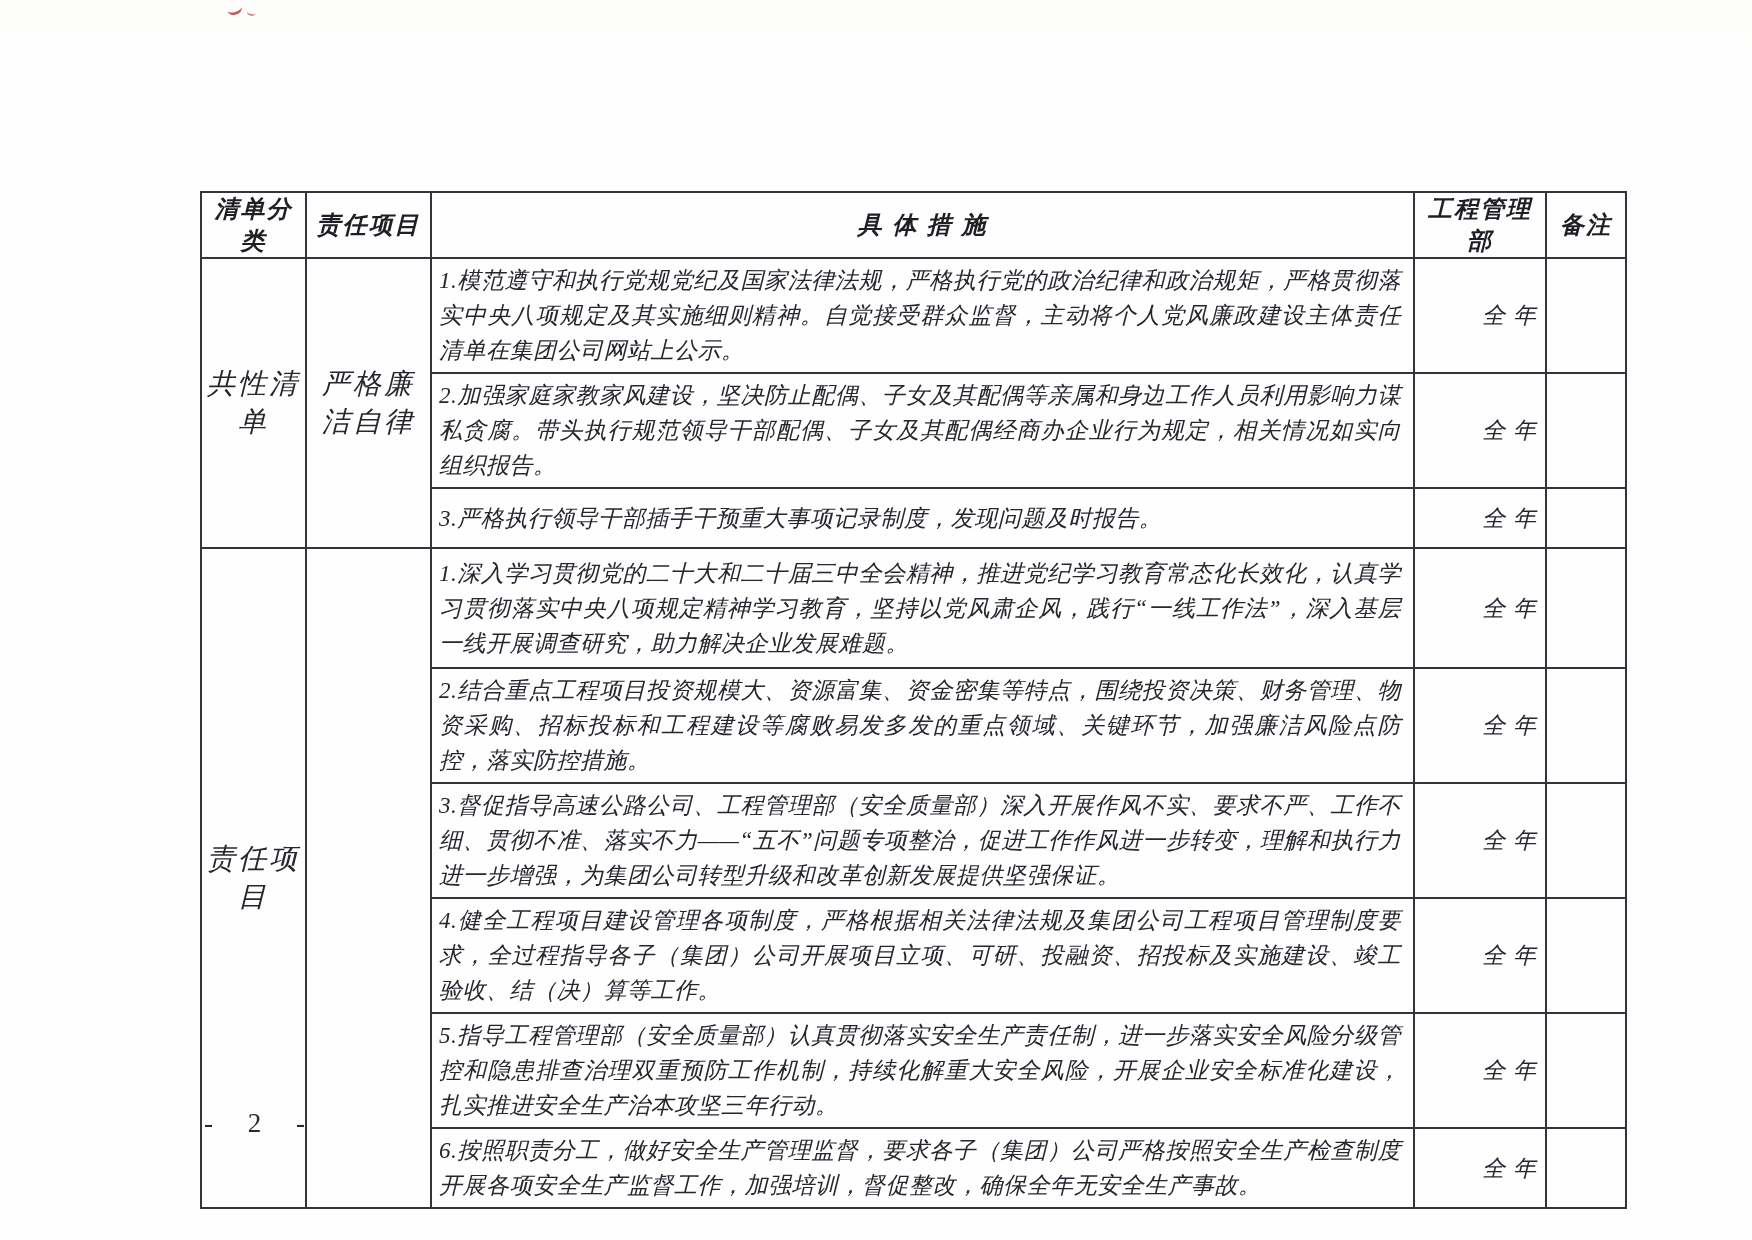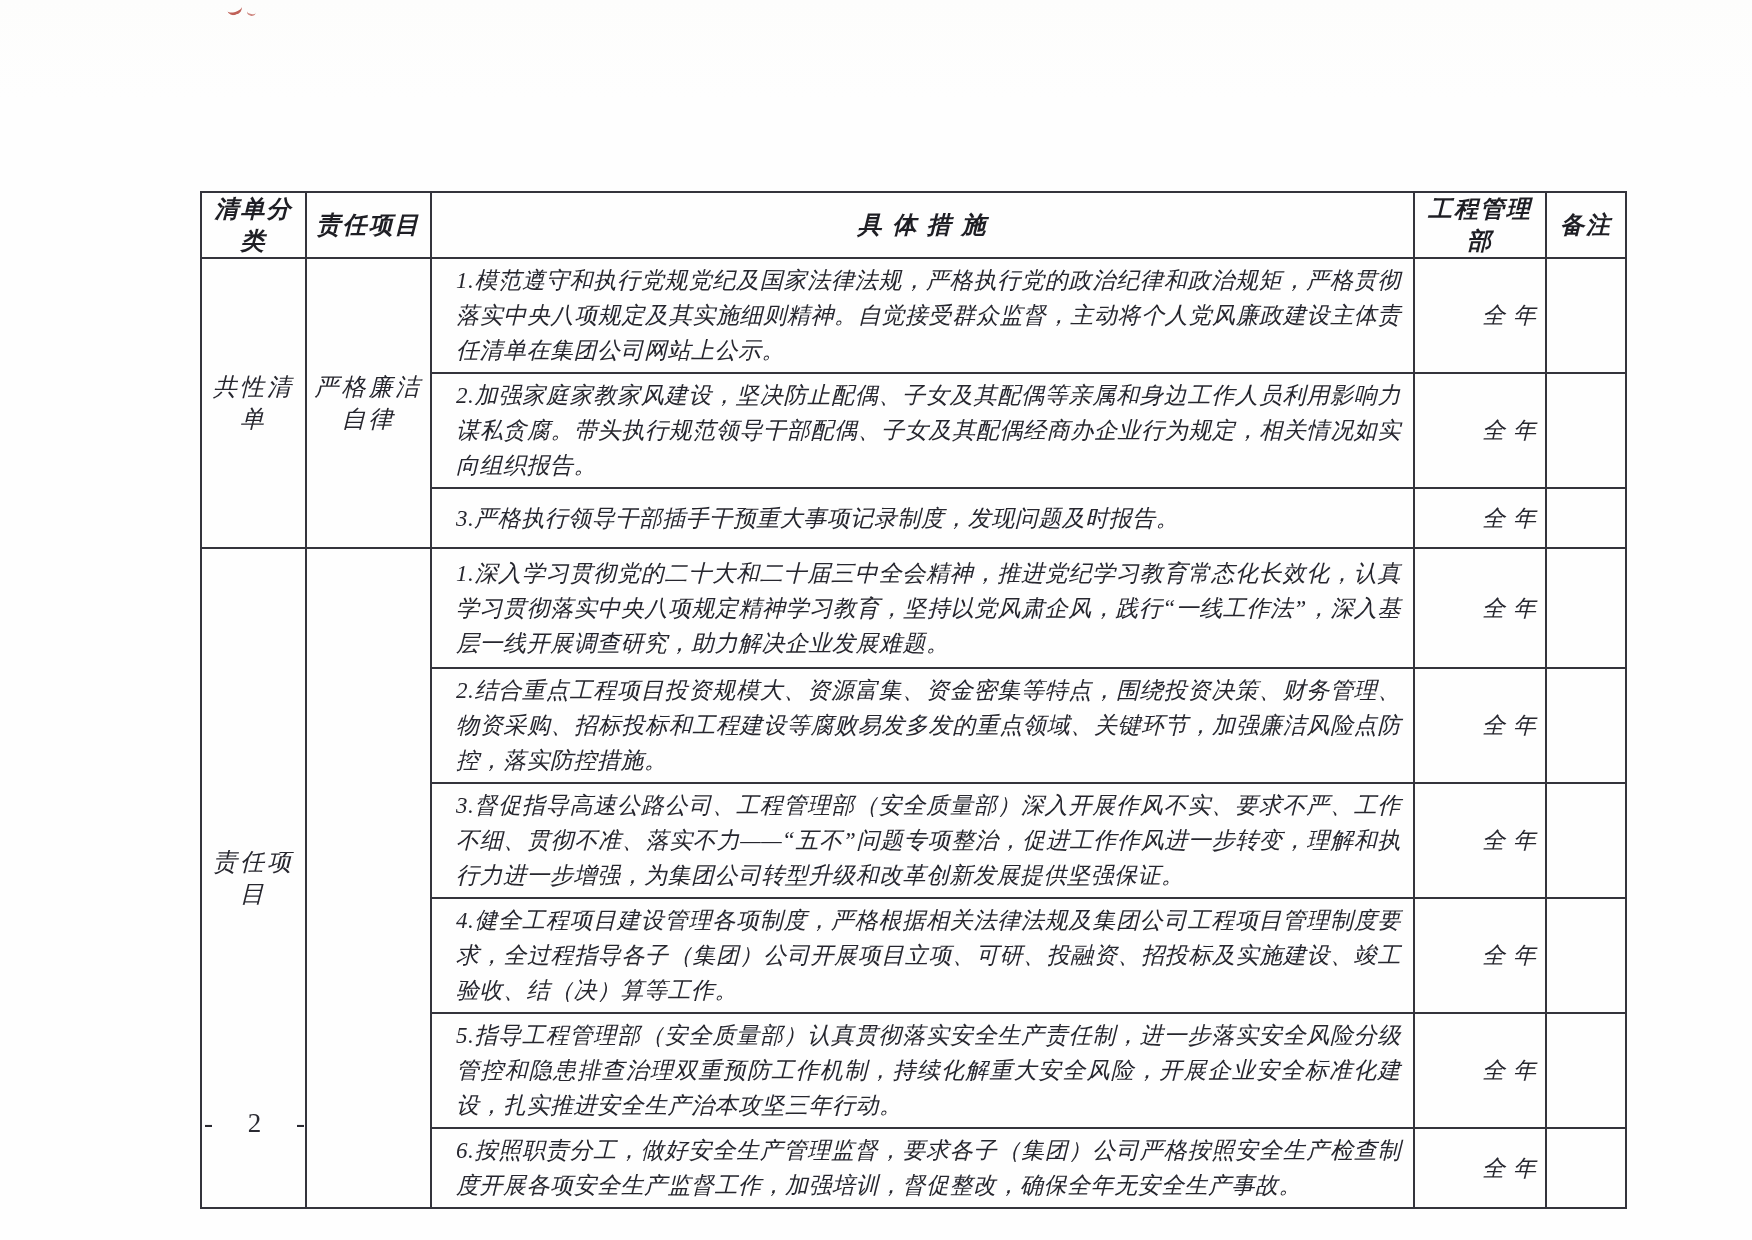--- a/index.html
+++ b/index.html
@@ -30,27 +30,27 @@
     overflow:hidden;
   }
   table.doc th{
     font-family:"Liberation Sans","DejaVu Sans",sans-serif;
     font-weight:700;font-size:24px;letter-spacing:2px;
     text-align:center;color:#1e1e24;
     height:41px;padding:0 2px;
   }
   th.measures-h{letter-spacing:6px;}
   td.category-cell,td.project-cell{
-    text-align:center;font-size:24px;letter-spacing:3px;color:#26262e;
+    text-align:center;font-size:28px;letter-spacing:3px;color:#26262e;
     padding:0 2px;
   }
   td.measure-cell{
     font-size:23px;line-height:35px;letter-spacing:.5px;
     text-align:justify;text-align-last:left;
-    padding:4px 12px 4px 24px;color:#26262e;
+    padding:4px 12px 4px 7px;color:#26262e;
   }
   td.deadline-cell{
     text-align:right;font-size:23px;color:#26262e;
     letter-spacing:8px;text-indent:8px;
   }
   td.remark-cell{background:transparent;}
 
   tr.h-r1{height:112px;} tr.h-r2{height:95px;}  tr.h-r3{height:60px;}
   tr.h-r4{height:120px;} tr.h-r5{height:75px;}  tr.h-r6{height:105px;margin-top:42px;}
   tr.h-r7{height:105px;} tr.h-r8{height:102px;} tr.h-r9{height:70px;margin-top:41px;}

